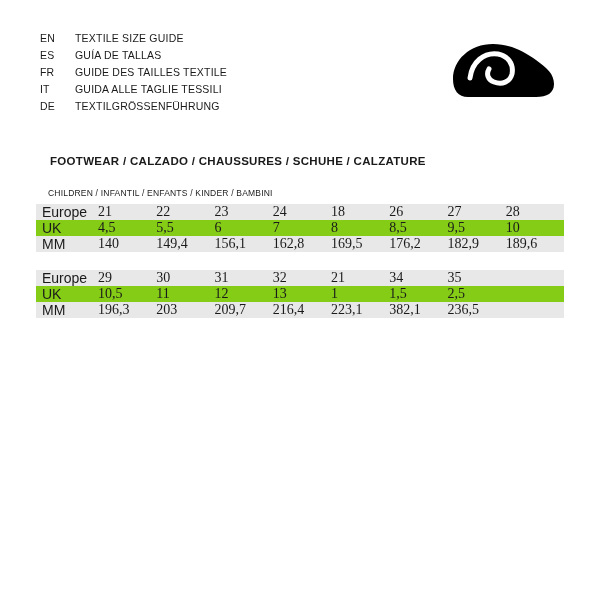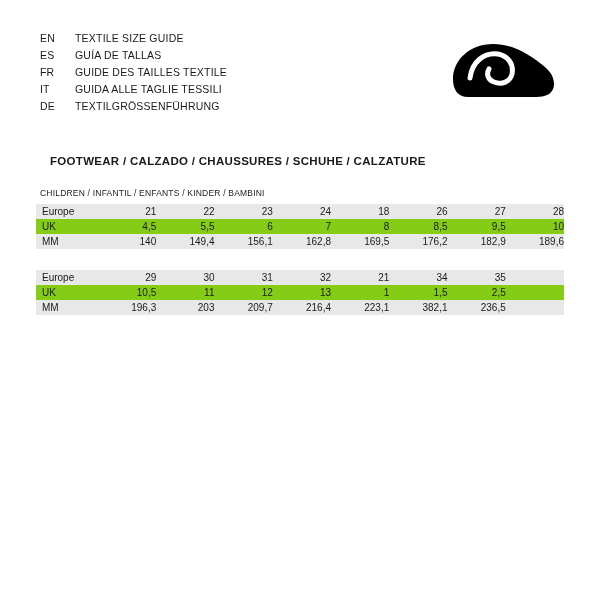--- a/index.html
+++ b/index.html
@@ -62,34 +62,34 @@
     font-size: 11.5px;
     font-weight: bold;
     letter-spacing: 0.3px;
     color: #1a1a1a;
     padding-left: 10px;
   }
 
   
   .sub-title {
     position: absolute;
-    left: 40px;
+    left: 48px;
     top: 188px;
     font-size: 8.5px;
     letter-spacing: 0.2px;
     color: #1a1a1a;
   }
 
   
   .size-table {
     position: absolute;
     left: 36px;
     width: 528px;
     border-collapse: collapse;
-    font-size: 10px;
+    font-size: 14px;
     table-layout: fixed;
   }
   .size-table.first { top: 204px; }
   .size-table.second { top: 270px; }
 
   .size-table td {
     height: 15px;
     padding: 0;
     vertical-align: middle;
     color: #1a1a1a;
@@ -99,21 +99,22 @@
   }
   .size-table tr.plain td {
     background: #84cc16;
   }
   .size-table td.label {
     width: 56px;
     padding-left: 6px;
     text-align: left;
   }
   .size-table td.val {
-    text-align: right;
+    text-align: left;
+    font-family: Liberation Serif, serif;
   }
 </style>
 </head>
 <body>
 
 <div class="page">
 
   <div class="lang-block">
     <div class="lang-row">
       <span class="lang-code">EN</span>

